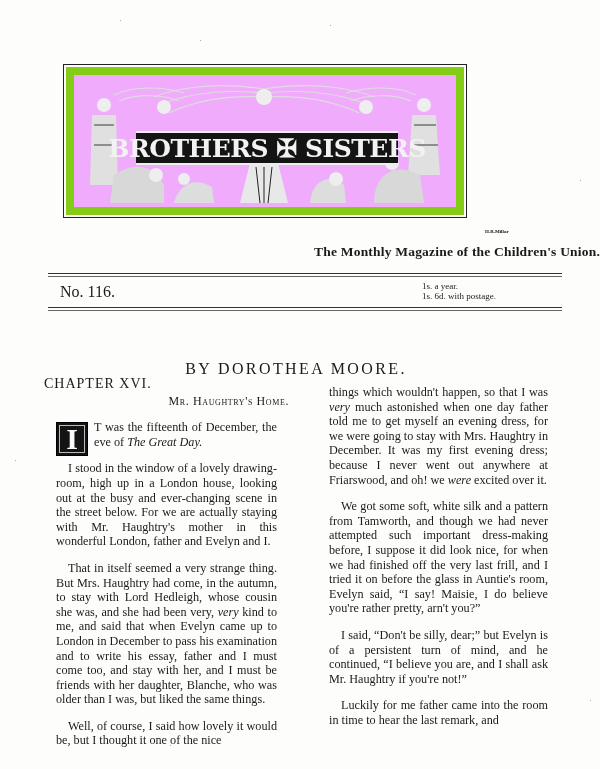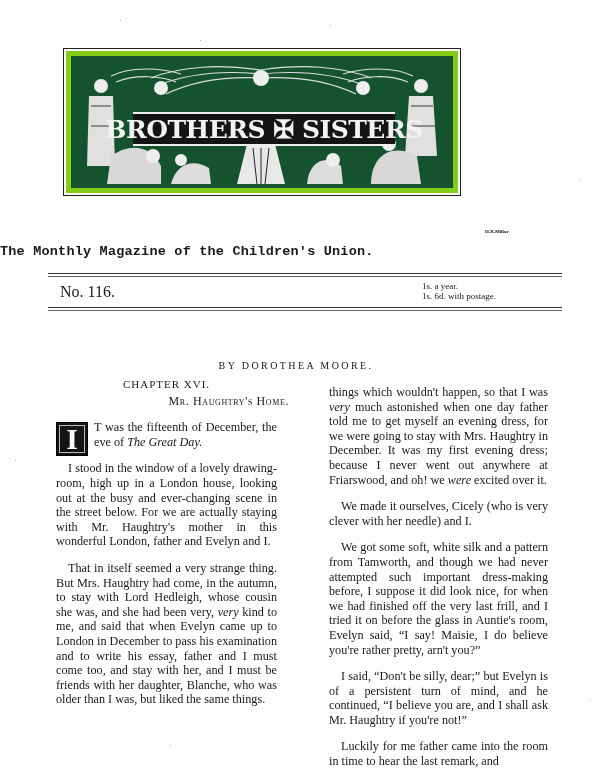--- a/index.html
+++ b/index.html
@@ -7,23 +7,23 @@
       width: 600px; height: 769px; overflow: hidden;
       background: #fdfdfb;
       font-family: "Liberation Serif", "DejaVu Serif", serif;
       color: #1a1a1a;
       position: relative;
     }
     .page { position: absolute; inset: 0; }
 
     
     .banner {
-      position: absolute; left: 66px; top: 51px; width: 382px; height: 132px;
-      background: #14532d;
-      border: 5px solid #84cc16;
+      position: absolute; left: 66px; top: 67px; width: 382px; height: 132px;
+      background: #f0abfc;
+      border: 8px solid #84cc16;
       outline: 1px solid #222; outline-offset: 2px;
       overflow: hidden;
     }
     .banner svg { position: absolute; inset: 0; width: 100%; height: 100%; }
     .banner-title {
       position: absolute; left: 62px; top: 56px; width: 262px; height: 30px;
       border-top: 2px solid #eee; border-bottom: 2px solid #eee;
       background: #141414;
       color: #f2f2f2;
       font-family: "DejaVu Serif", serif; font-weight: bold;
@@ -32,22 +32,22 @@
       white-space: nowrap;
     }
     .banner-signature {
       position: absolute; left: 485px; top: 229px;
       font-size: 5px; font-weight: bold; color: #111;
     }
 
     
     .subtitle {
       position: absolute; left: 0; width: 600px; top: 244px;
-      text-align: left;
-      font-family: Liberation Mono, monospace; font-weight: bold;
+      text-align: right;
+      font-family: Liberation Serif, serif; font-weight: bold;
       font-size: 13.5px; letter-spacing: 0.2px;
     }
 
     
     .rule { position: absolute; left: 48px; width: 514px; height: 0; border-top: 1.5px solid #333; }
     .rule.r1 { top: 273px; }
     .rule.r1b { top: 276px; border-top: 0.8px solid #666; }
     .rule.r2 { top: 307px; }
     .rule.r2b { top: 310px; border-top: 0.8px solid #666; }
     .issue-no { position: absolute; left: 60px; top: 283px; font-size: 16px; }
@@ -56,32 +56,32 @@
 
     
     .story-title {
       position: absolute; left: 0; width: 600px; top: 323px;
       text-align: center;
       font-family: "DejaVu Sans", sans-serif; font-weight: normal;
       font-size: 30px; letter-spacing: 1px;
     }
     .byline {
       position: absolute; left: 0; width: 592px; top: 360px;
-      text-align: center; font-size: 10px; letter-spacing: 2.4px;
+      text-align: center; font-size: 16px; letter-spacing: 2.4px;
     }
 
     
     .col {
       position: absolute; top: 376px; font-size: 12.2px; line-height: 14.6px;
       text-align: justify;
     }
     .col.left { left: 44px; width: 245px; }
     .col.right { left: 317px; width: 243px; top: 373px; }
     .chapter-head {
-      text-align: center; font-size: 11px; letter-spacing: 1px; margin: 1px 0 2px 0;
+      text-align: left; font-size: 14px; letter-spacing: 1px; margin: 1px 0 2px 0;
     }
     .chapter-sub {
       text-align: right; font-size: 12px; letter-spacing: 0.6px; font-variant: small-caps; margin-bottom: 4px;
     }
     .col p { margin: 12px; text-indent: 12px; }
     .col p.noindent { text-indent: 0; }
     .dropcap {
       float: left; width: 30px; height: 32px; margin: 2px 6px 0 0;
       background: #141414; color: #fafafa;
       font-size: 30px; line-height: 32px; text-align: center; font-weight: bold;
@@ -147,25 +147,25 @@
   <div class="rule r2b"></div>
 
   <div class="byline">BY DOROTHEA MOORE.</div>
 
   <div class="col left">
     <div class="chapter-head">CHAPTER XVI.</div>
     <div class="chapter-sub">Mr. Haughtry's Home.</div>
     <p class="first"><span class="dropcap">I</span><span>T was the fifteenth of December, the eve of </span><em>The Great Day.</em></p>
     <p>I stood in the window of a lovely drawing-room, high up in a London house, looking out at the busy and ever-changing scene in the street below. For we are actually staying with Mr. Haughtry's mother in this wonderful London, father and Evelyn and I.</p>
     <p><span>That in itself seemed a very strange thing. But Mrs. Haughtry had come, in the autumn, to stay with Lord Hedleigh, whose cousin she was, and she had been very, </span><em>very</em><span> kind to me, and said that when Evelyn came up to London in December to pass his examination and to write his essay, father and I must come too, and stay with her, and I must be friends with her daughter, Blanche, who was older than I was, but liked the same things.</span></p>
+    <p>Well, of course, I said how lovely it would be, but I thought it one of the nice</p>
   </div>
 
   <div class="col right">
     <p class="noindent"><span>things which wouldn't happen, so that I was </span><em>very</em><span> much astonished when one day father told me to get myself an evening dress, for we were going to stay with Mrs. Haughtry in December. It was my first evening dress; because I never went out anywhere at Friarswood, and oh! we </span><em>were</em><span> excited over it.</span></p>
-    <p>We made it ourselves, Cicely (who is very clever with her needle) and I.</p>
     <p>We got some soft, white silk and a pattern from Tamworth, and though we had never attempted such important dress-making before, I suppose it did look nice, for when we had finished off the very last frill, and I tried it on before the glass in Auntie's room, Evelyn said, “I say! Maisie, I do believe you're rather pretty, arn't you?”</p>
     <p>I said, “Don't be silly, dear;” but Evelyn is of a persistent turn of mind, and he continued, “I believe you are, and I shall ask Mr. Haughtry if you're not!”</p>
     <p>Luckily for me father came into the room in time to hear the last remark, and</p>
   </div>
 
   <div class="speck" style="left:120px;top:20px"></div>
   <div class="speck" style="left:200px;top:40px"></div>
   <div class="speck" style="left:330px;top:25px"></div>
   <div class="speck" style="left:580px;top:180px"></div>
   <div class="speck" style="left:15px;top:460px"></div>

